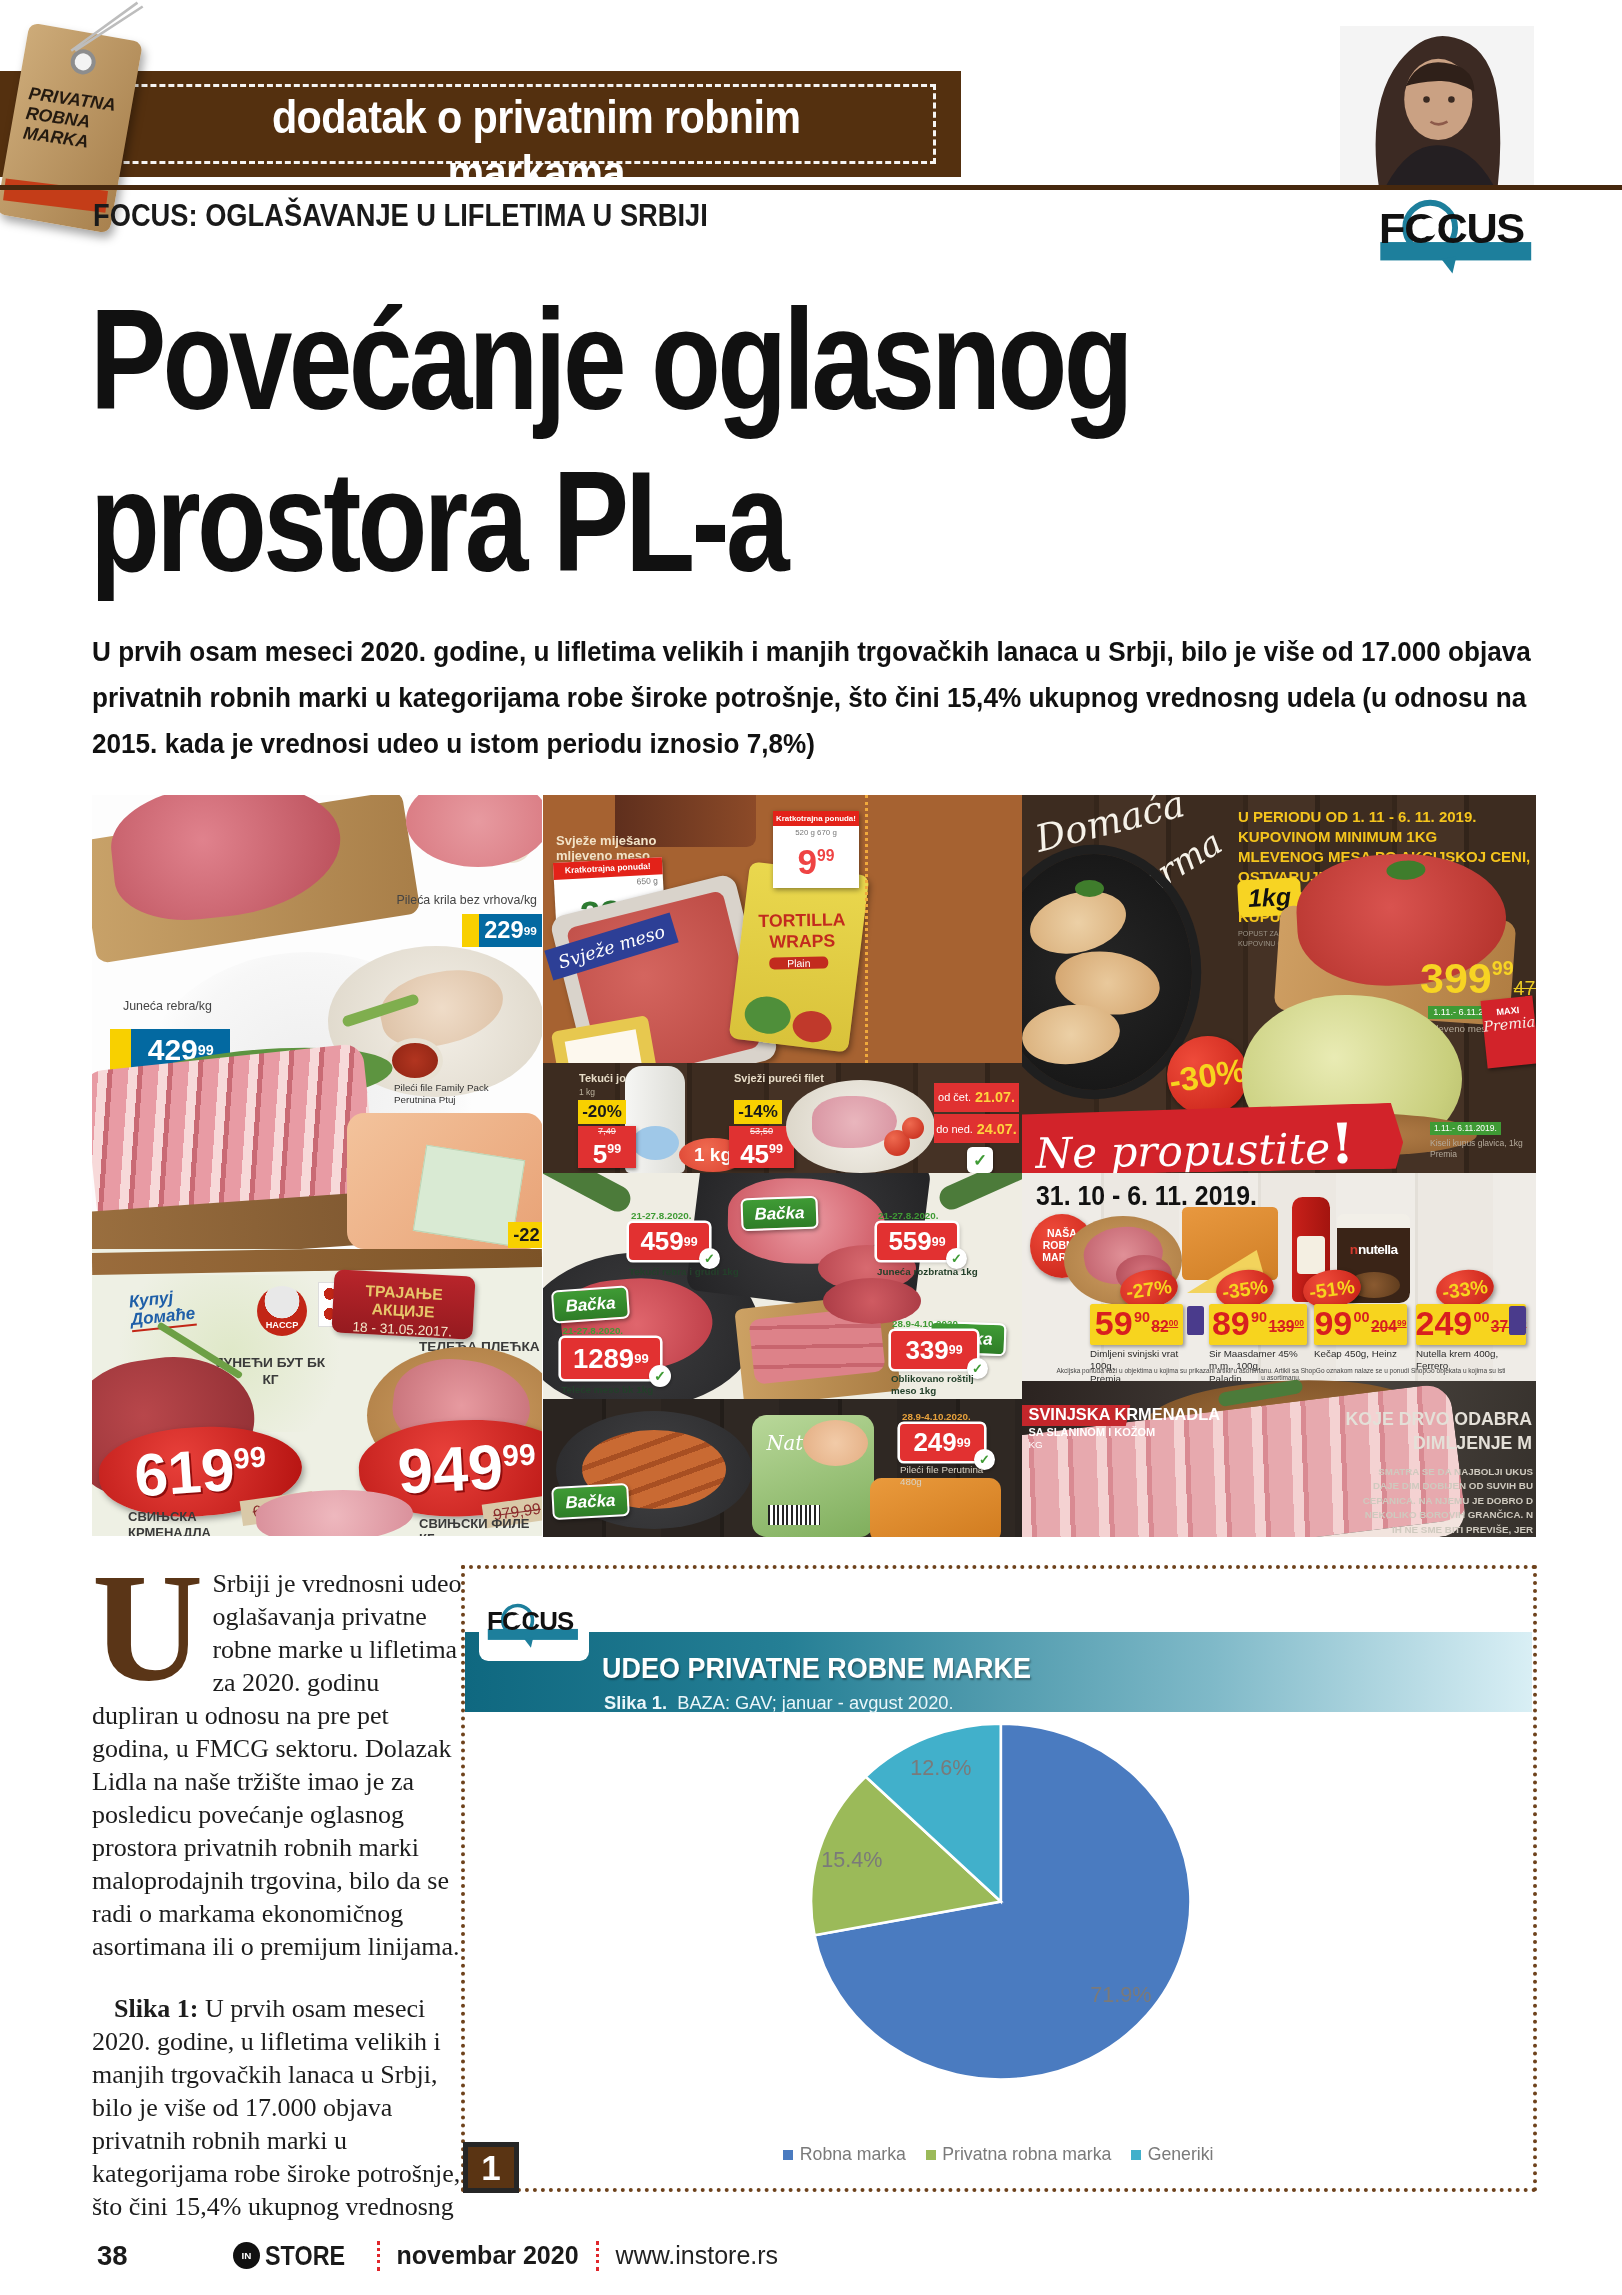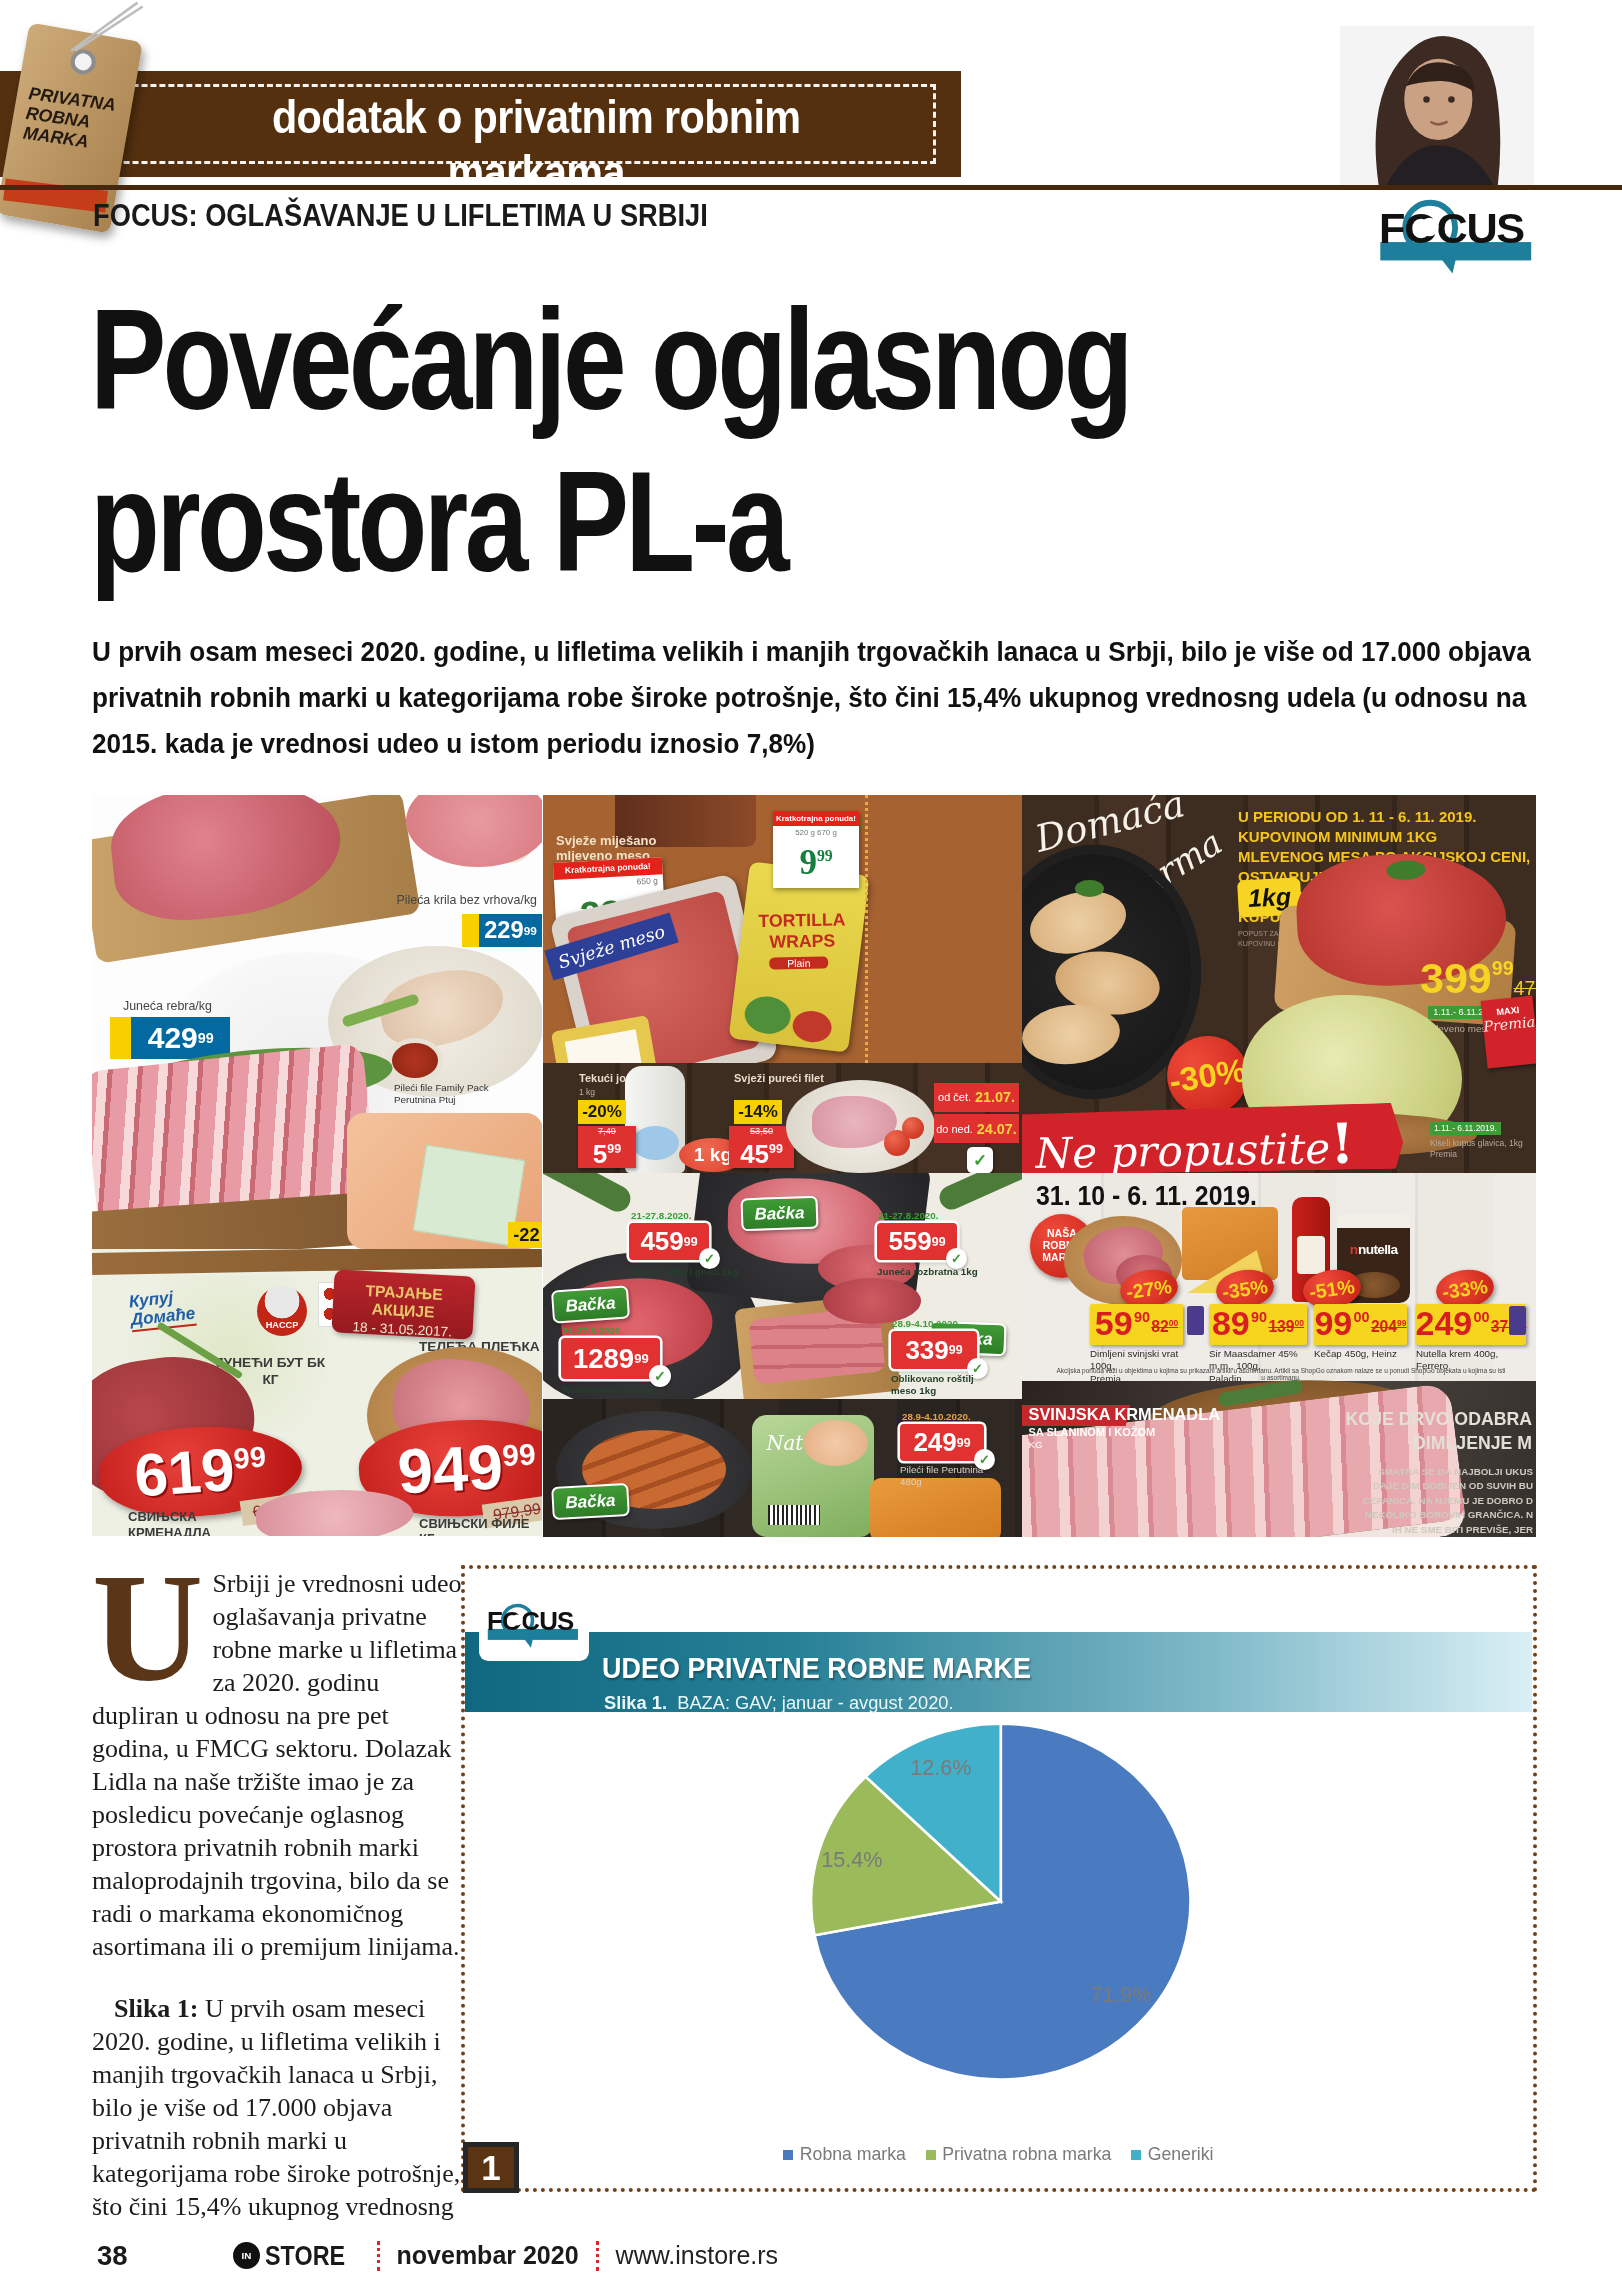--- a/index.html
+++ b/index.html
@@ -129,21 +129,21 @@
         <span>229</span>
           <sup style="font-size:11.8px;">99</sup>
       </div>
     </div>
     <div class="abs" style="left:236px;top:151px;width:216px;height:151px;background:radial-gradient(circle,#f3efe7,#ddd6c8);border-radius:50%;">
       <div class="abs" style="left:52px;top:26px;width:124px;height:72px;background:radial-gradient(circle,#efdcc8,#dcc0a4);border-radius:48% 52% 55% 45%;transform:rotate(-12deg);"></div>
       <div class="abs" style="left:13px;top:59px;width:79px;height:10.5px;background:#7fae4e;border-radius:5.2px;transform:rotate(-18deg);"></div>
       <div class="abs" style="left:59px;top:92px;width:46px;height:35px;background:radial-gradient(circle,#b23520,#8e2413);border-radius:50%;border:5.2px solid #e8e2d4;"></div>
     </div>
     <div class="abs" style="left:31px;top:204px;font-size:12.4px;color:#444;">Juneća rebra/kg</div>
-    <div class="abs" style="left:18.3px;top:222px;width:120px;height:42px;display:flex;">
+    <div class="abs" style="left:18.3px;top:234px;width:120px;height:42px;display:flex;">
       <div class="ptagY" style="width:21px;height:100%;"></div>
       <div class="ptagR" style="flex:1;font-size:30px;display:flex;align-items:center;justify-content:center;">
         <span>429</span>
           <sup style="font-size:14.4px;">99</sup>
       </div>
     </div>
     <div class="abs" style="left:26px;top:255px;width:275px;height:59px;background:#5d9440;border-radius:50%;transform:rotate(-5deg);"></div>
     <div class="abs" style="left:0px;top:262px;width:281px;height:196px;border-radius:19.6px;transform:rotate(-6deg);
       background:repeating-linear-gradient(100deg,#e89ba4 0 15.7px,#f7d9d9 15.7px 25px,#c96a74 25px 30px);"></div>
     <div class="abs" style="left:-6.5px;top:406px;width:314px;height:52px;background:linear-gradient(90deg,#9a6f3f,#7e5730);transform:rotate(-4deg);"></div>
@@ -181,21 +181,21 @@
     </div>
     <div class="abs" style="left:196px;top:73px;width:120px;height:178px;background:linear-gradient(180deg,#ead84e,#d9c23a);border-radius:9.2px;transform:rotate(7deg);box-shadow:2px 2.6px 6.5px rgba(0,0,0,.4);">
       <div style="color:#c22b1e;font-weight:800;font-size:17.7px;text-align:center;margin-top:42px;transform:rotate(-8deg);">TORTILLA WRAPS</div>
       <div style="color:#fff;background:#c22b1e;width:59px;margin:5.2px auto;text-align:center;font-size:10.5px;border-radius:5.2px;transform:rotate(-8deg);">Plain</div>
       <div class="abs" style="left:13px;bottom:9.2px;width:46px;height:37px;background:#4f8f3a;border-radius:50%;"></div>
       <div class="abs" style="left:62px;bottom:6.5px;width:39px;height:31px;background:#c0392b;border-radius:50%;"></div>
     </div>
     <div class="abs" style="left:230px;top:15.7px;width:86px;height:77px;background:#fff;box-shadow:1.3px 2px 5.2px rgba(0,0,0,.4);">
       <div style="background:#e32219;color:#fff;font-size:7.9px;font-weight:700;text-align:center;height:15.7px;line-height:15.7px;">Kratkotrajna ponuda!</div>
       <div style="font-size:7.9px;color:#777;text-align:center;padding-top:1.3px;">520 g  670 g</div>
-      <div style="color:#15803d;font-weight:800;font-size:35px;text-align:center;line-height:37px;font-family:Liberation Serif, serif;">
+      <div style="color:#ef4444;font-weight:800;font-size:35px;text-align:center;line-height:37px;">
         <span>9</span><sup style="font-size:15.7px;">99</sup>
       </div>
     </div>
     <div class="abs" style="left:322px;top:0;height:268px;border-left:3.3px dotted #f0a93c;"></div>
 
 
     <div class="abs wood" style="left:0;top:268px;width:479px;height:110px;">
       <div class="abs" style="left:36px;top:9.2px;font-size:11px;color:#e8ddc8;font-weight:700;">Tekući jogurt</div>
       <div class="abs" style="left:36px;top:23.6px;font-size:8.5px;color:#bdb39e;">1 kg</div>
       <div class="abs" style="left:82px;top:2.6px;width:60px;height:107px;background:linear-gradient(90deg,#f6f6f4,#dcdcd6);border-radius:17px 17px 5.2px 5.2px;">

